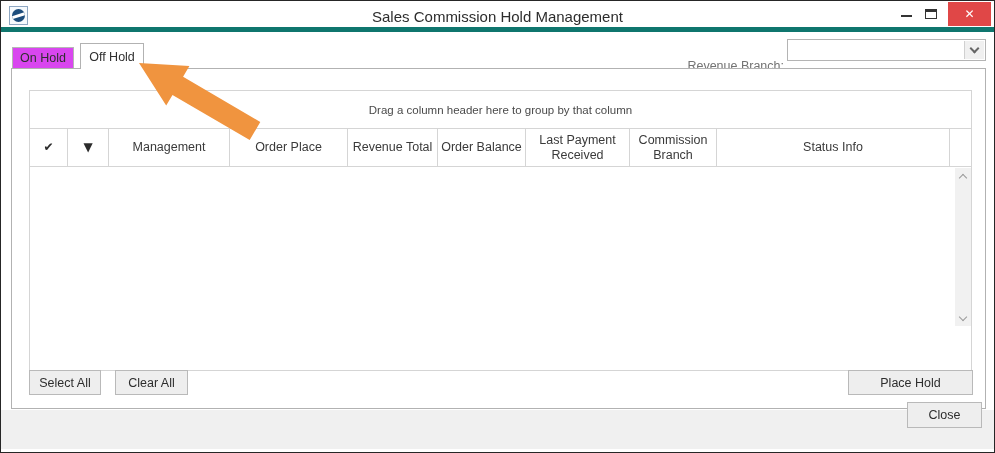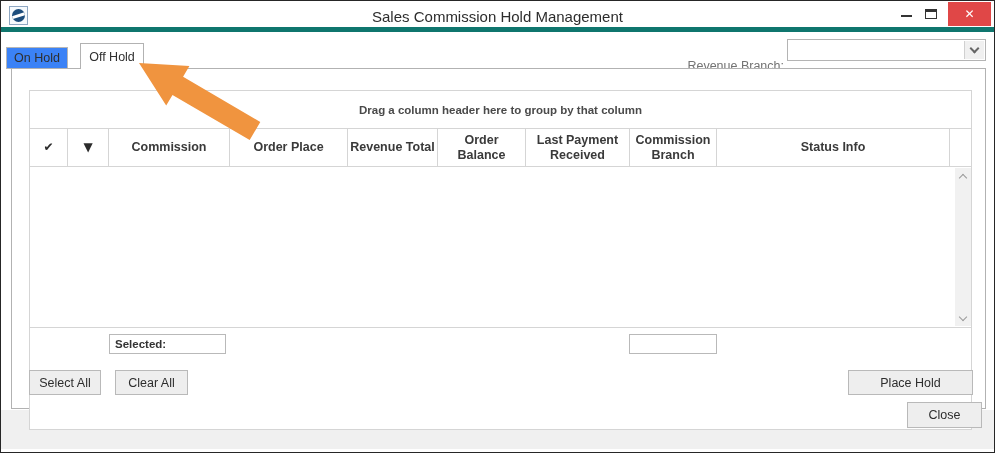--- a/index.html
+++ b/index.html
@@ -22,27 +22,27 @@
   .btn-close { position:absolute; left:947px; top:1px; width:43px; height:24px; background:#e04747; color:#fff; font-size:12px; font-weight:bold; display:flex; align-items:center; justify-content:center; }
 
   
   .rb-label { position:absolute; left:663px; top:58px; width:120px; text-align:right; font-size:12.5px; color:#737373; }
   .combo { position:absolute; left:786px; top:38px; width:199px; height:22px; background:#fff; border:1px solid #b4b4b4; }
   .combo-btn { position:absolute; right:1px; top:1px; bottom:1px; width:20px; background:#f0f0f0; border-left:1px solid #d0d0d0; display:flex; align-items:center; justify-content:center; }
   .chev { width:7px; height:7px; border-right:2px solid #666; border-bottom:2px solid #666; transform:rotate(45deg); margin-top:-3px; }
 
   
   .tab { position:absolute; font-size:12.5px; color:#2f2f2f; display:flex; align-items:center; justify-content:center; cursor:default; }
-  .tab-inactive { left:5px; top:46px; width:62px; height:22px; background:#3b82f6; border:1px solid #b6b6b6; z-index:1; }
+  .tab-inactive { left:11px; top:46px; width:62px; height:22px; background:#d946ef; border:1px solid #b6b6b6; z-index:1; }
   .tab-active { left:79px; top:42px; width:64px; height:26px; background:#fff; border:1px solid #b2b2b2; border-bottom:none; z-index:3; }
 
   .tabpage { position:absolute; left:10px; top:67px; width:975px; height:341px; background:#fff; border:1px solid #b2b2b2; z-index:2; }
 
   
-  .grid { position:absolute; left:17px; top:21px; width:943px; height:340px; border:1px solid #d5d5d5; background:#fff;font-weight:bold; }
+  .grid { position:absolute; left:17px; top:21px; width:943px; height:281px; border:1px solid #d5d5d5; background:#fff; }
   .group-band { height:38px; border-bottom:1px solid #d5d5d5; display:flex; align-items:center; justify-content:center; font-size:11.5px; color:#4a4a4a; }
   .hdr-row { height:38px; border-bottom:1px solid #d5d5d5; display:flex; }
   .hcell { border-right:1px solid #d5d5d5; display:flex; align-items:center; justify-content:center; text-align:center; font-size:12.5px; color:#3a3a3a; line-height:1.2; padding:0 2px; }
   .hcell:last-child { border-right:none; }
   .w-check{width:38px;} .w-sel{width:41px;} .w-sales{width:121px;} .w-order{width:118px;}
   .w-rev{width:90px;} .w-bal{width:88px;} .w-pay{width:104px;} .w-com{width:87px;}
   .w-status{width:233px;} .w-end{flex:1;}
   .glyph { font-family:"DejaVu Sans",sans-serif; font-size:12px; color:#2b2b2b; }
 
   .grid-body { position:relative; height:160px; background:#fff; }
@@ -108,50 +108,41 @@
         <span>Drag a column header here to group by that column</span>
       </div>
 
       <div class="hdr-row">
         <div class="hcell w-check">
           <span class="glyph">✔</span>
         </div>
         <div class="hcell w-sel">
           <span class="glyph">▼</span>
         </div>
-        <div class="hcell w-sales">Commission</div>
+        <div class="hcell w-sales">Management</div>
         <div class="hcell w-order">Order Place</div>
         <div class="hcell w-rev">Revenue Total</div>
         <div class="hcell w-bal">Order Balance</div>
         <div class="hcell w-pay">Last Payment Received</div>
         <div class="hcell w-com">Commission Branch</div>
         <div class="hcell w-status">Status Info</div>
         <div class="hcell w-end"></div>
       </div>
 
       <div class="grid-body">
         <div class="vscroll">
           <div class="vs-arrow vs-up">
             <div class="chev-up"></div>
           </div>
           <div class="vs-arrow vs-down">
             <div class="chev-down"></div>
           </div>
         </div>
       </div>
 
-      <div class="grid-footer">
-        <div class="foot-box fb-selected">
-          <span>Selected:</span>
-          <span></span>
-        </div>
-        <div class="foot-box fb-amount">
-          <span></span>
-        </div>
-      </div>
     </div>
 
     <div class="btn btn-selectall">Select All</div>
     <div class="btn btn-clearall">Clear All</div>
     <div class="btn btn-placehold">Place Hold</div>
   </div>
 
   <div class="bottom-strip"></div>
   <div class="btn btn-dialog-close">Close</div>
 

